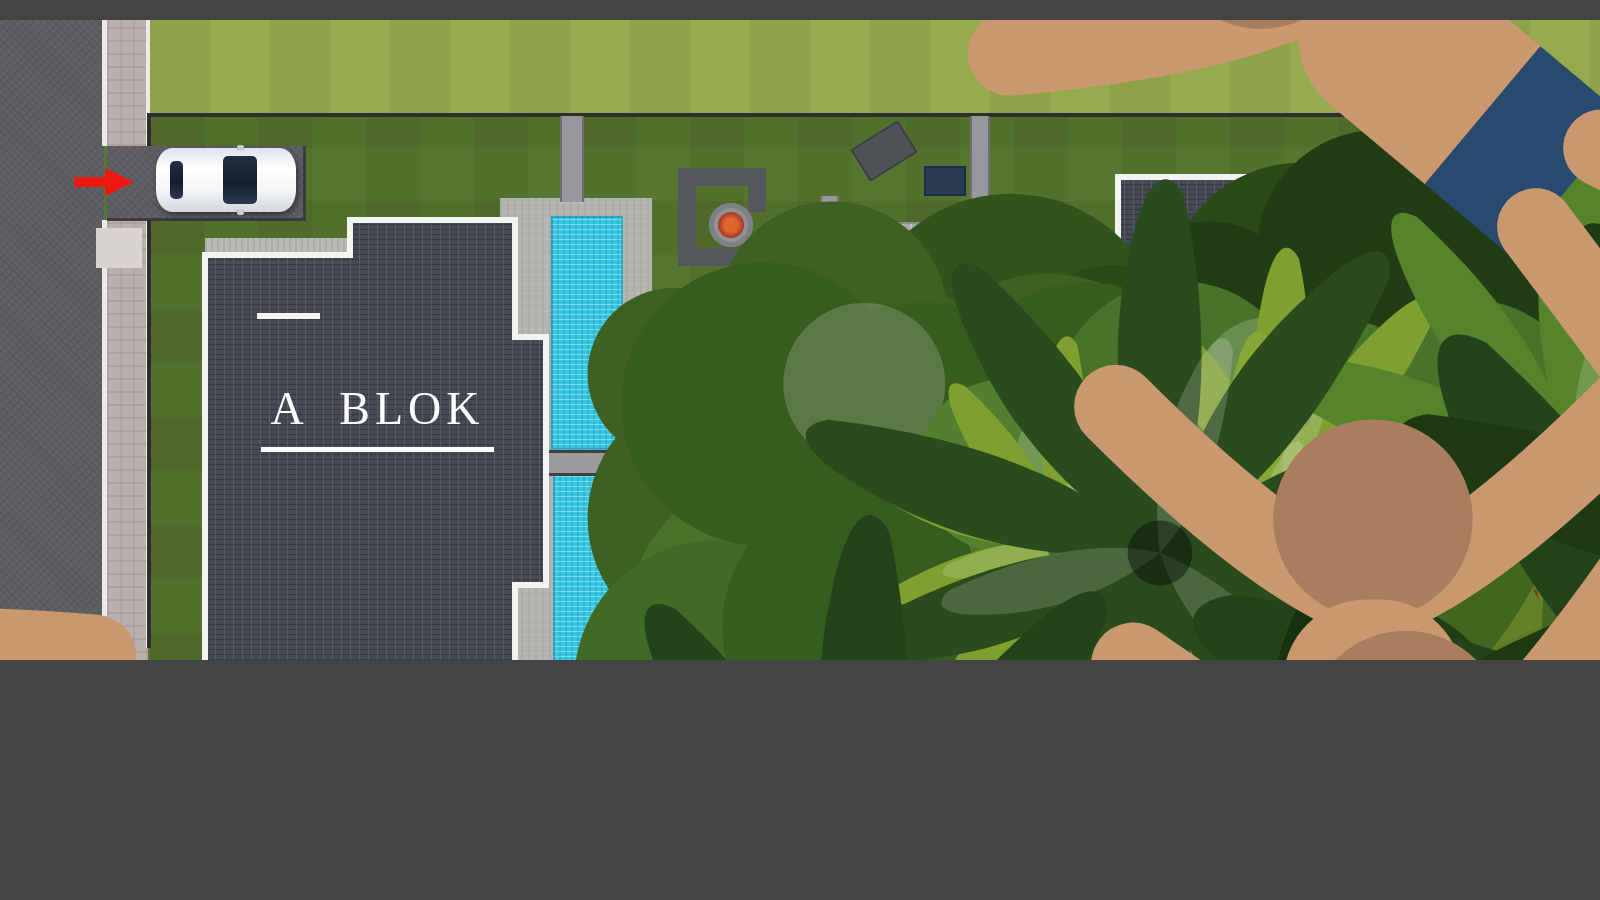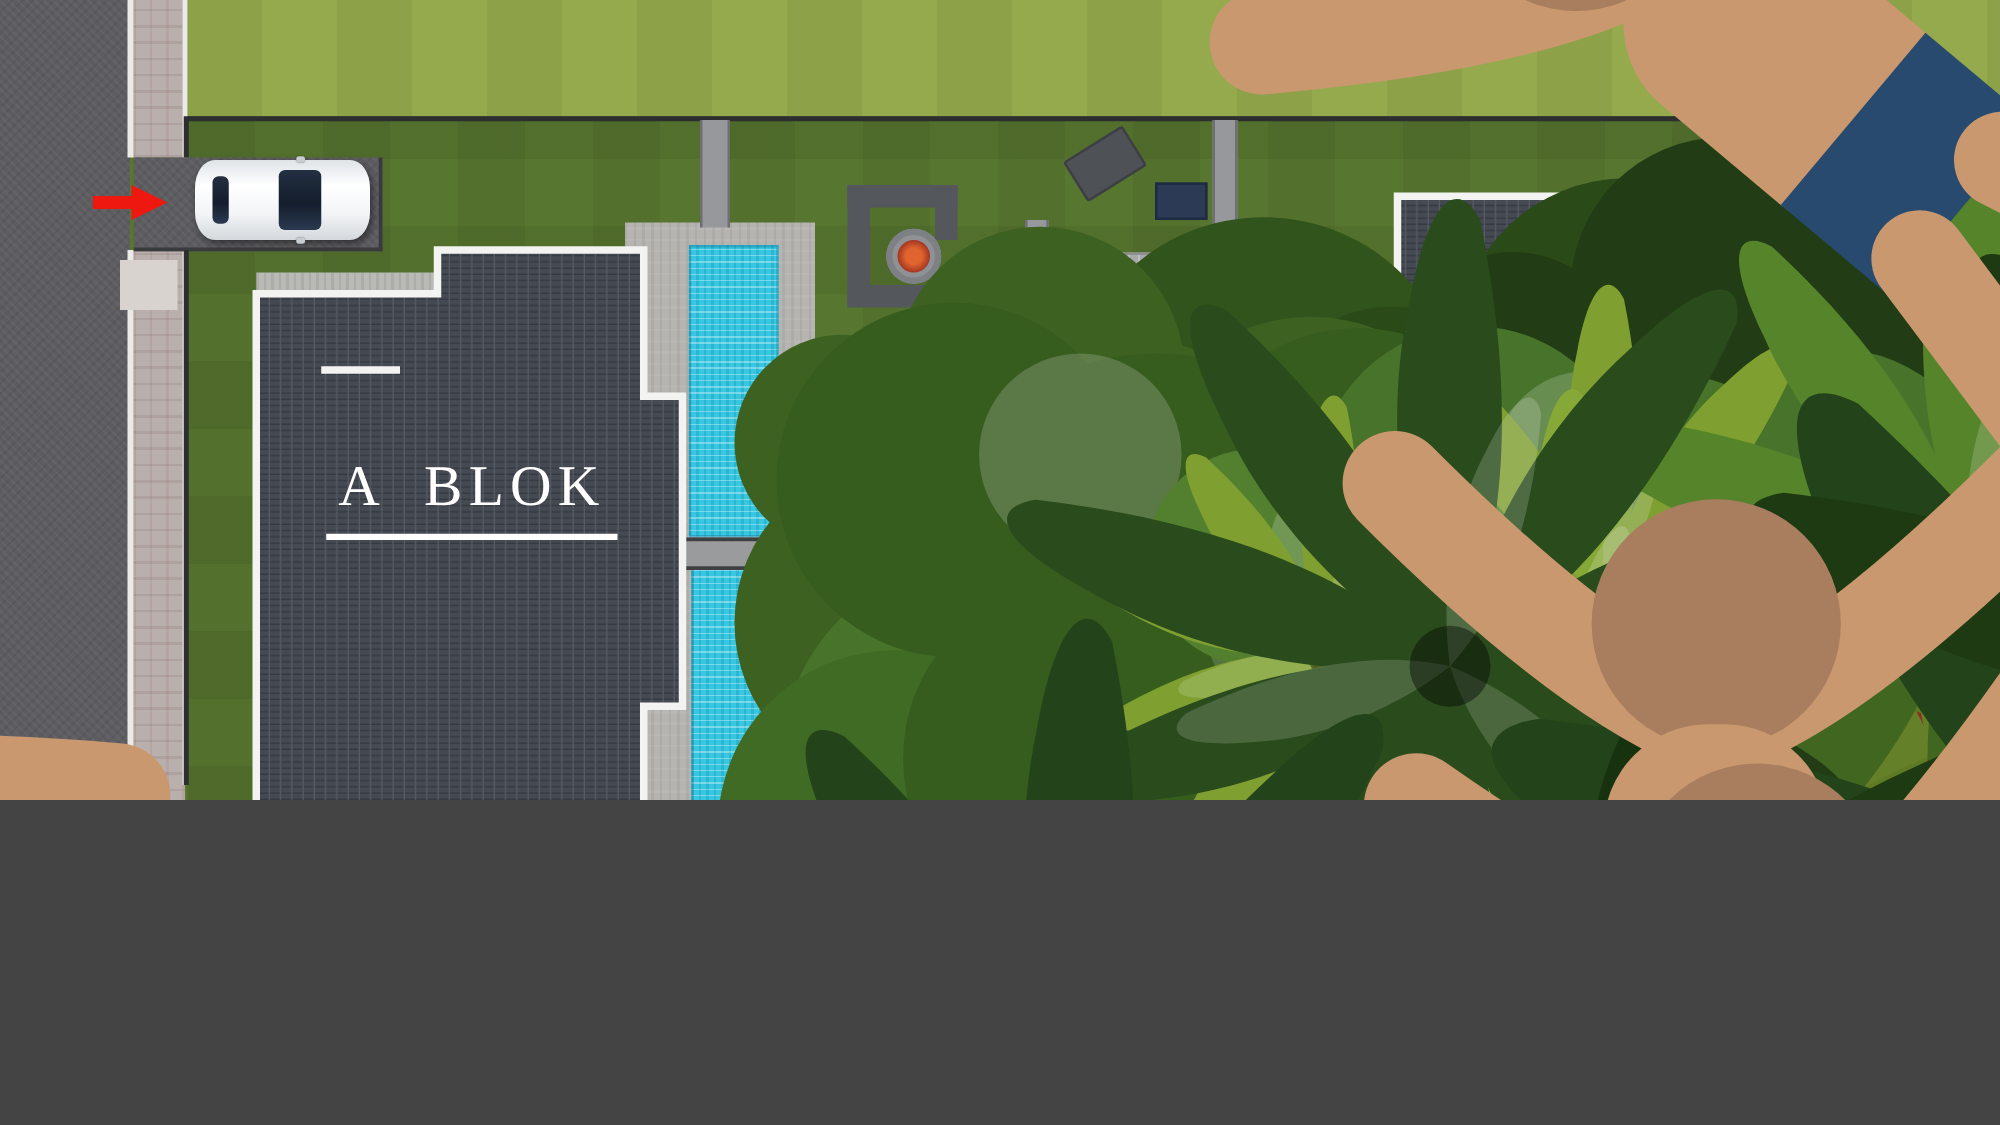--- a/index.html
+++ b/index.html
@@ -1,16 +1,16 @@
 <!DOCTYPE html>
 <html><head>
 <meta charset="utf-8">
 <style>
   html,body{margin:0;padding:0;background:#444;}
-  #canvas{position:relative;width:1600px;height:640px;overflow:hidden;background:#57762f;font-family:"Liberation Sans",sans-serif;}
+  #canvas{position:relative;width:1600px;height:640px;overflow:hidden;background:#57762f;font-family:"Liberation Sans",sans-serif;margin-top:20px;}
   .abs{position:absolute;}
   .lawn-site{background-color:#57762f;background-image:repeating-linear-gradient(0deg,rgba(0,0,0,.055) 0 54px,transparent 54px 108px),repeating-linear-gradient(90deg,rgba(0,0,0,.05) 0 54px,transparent 54px 108px);}
   .lawn-out{background-color:#94aa4c;background-image:repeating-linear-gradient(90deg,rgba(0,0,0,.05) 0 60px,transparent 60px 120px);}
   .lawn-bright{background-color:#67883a;background-image:repeating-linear-gradient(0deg,rgba(0,0,0,.05) 0 40px,transparent 40px 80px);}
   .asphalt{background-color:#5d5d61;background-image:repeating-linear-gradient(45deg,rgba(255,255,255,.035) 0 2px,transparent 2px 5px),repeating-linear-gradient(-45deg,rgba(0,0,0,.06) 0 2px,transparent 2px 6px);}
   .paver{background-color:#b9b0ad;background-image:repeating-linear-gradient(90deg,rgba(150,100,100,.15) 0 2px,transparent 2px 13px),repeating-linear-gradient(0deg,rgba(120,90,90,.17) 0 2px,transparent 2px 13px);}
   .curb{background:#eceae6;}
   .wall{background:#2d2e30;}
   .deck{background-color:#b5b4b0;background-image:repeating-linear-gradient(90deg,rgba(0,0,0,.05) 0 2px,transparent 2px 7px),repeating-linear-gradient(0deg,rgba(255,255,255,.06) 0 2px,transparent 2px 9px);}
   .water{background-color:#38c7e0;background-image:repeating-linear-gradient(0deg,rgba(255,255,255,.35) 0 1px,transparent 1px 5px),repeating-linear-gradient(90deg,rgba(0,130,170,.25) 0 2px,transparent 2px 6px);box-shadow:inset 0 0 0 2px rgba(20,110,140,.35);}

